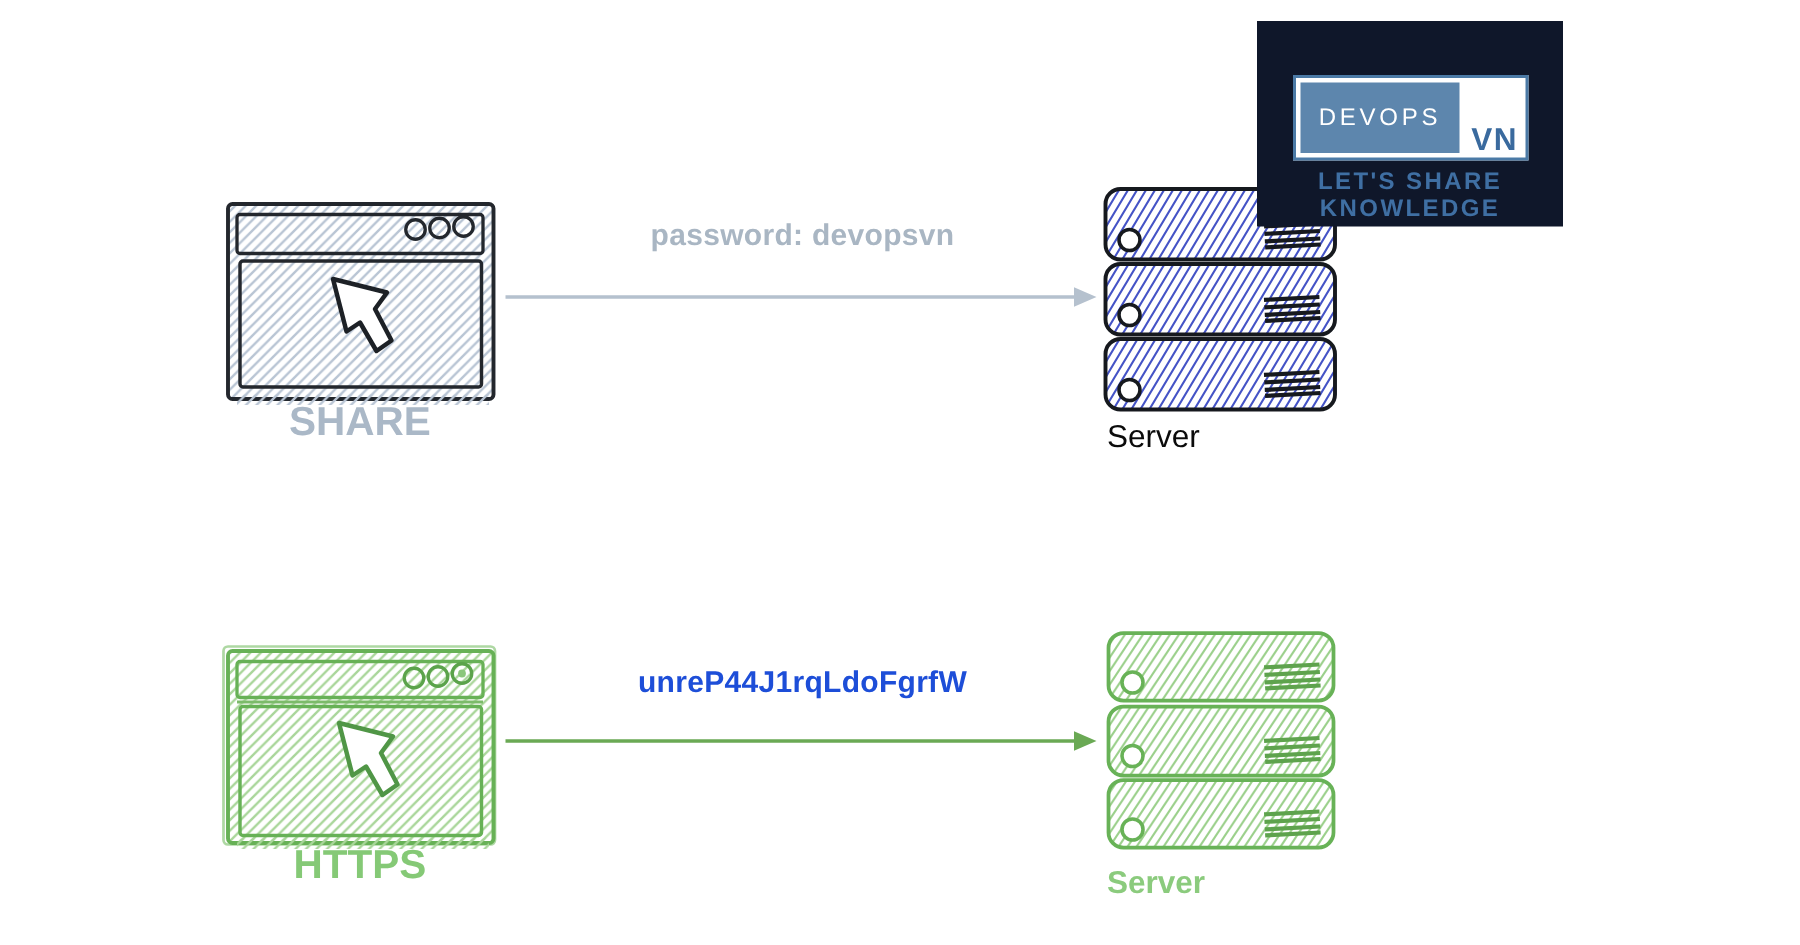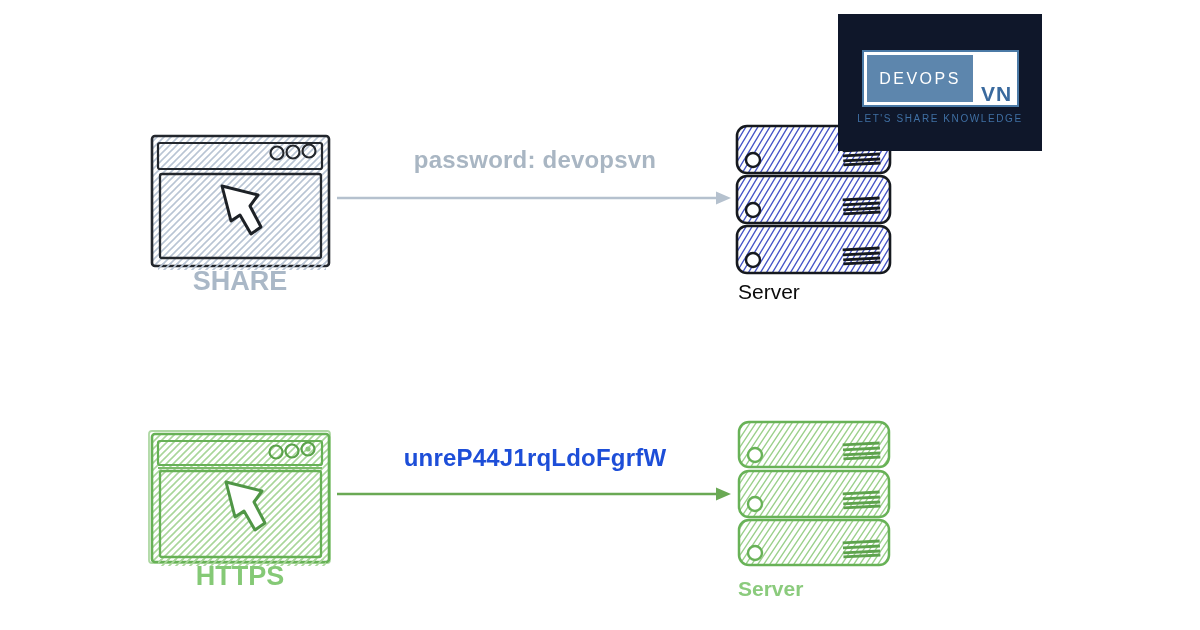--- a/index.html
+++ b/index.html
@@ -5,36 +5,36 @@
   html,body{margin:0;padding:0;}
   body{
     width:1200px;height:630px;position:relative;overflow:hidden;
     background:#ffffff;
     font-family:"Liberation Sans", sans-serif;
   }
   .abs{position:absolute;}
   svg{display:block;}
 
   
-  .msg{font-weight:bold;font-size:24px;text-align:center;letter-spacing:0.2px;}
+  .msg{font-weight:bold;font-size:20px;text-align:center;letter-spacing:0.2px;}
   .msg-http{left:380px;top:146px;width:310px;color:#a9b6c3;}
   .msg-https{left:373px;top:444px;width:324px;color:#1d4ed8;}
   .browser-label{font-weight:bold;font-size:27px;text-align:center;}
   .label-http{left:150px;top:266px;width:180px;color:#aab8c7;}
   .label-https{left:150px;top:561px;width:180px;color:#85c976;}
   .server-label{text-align:left;}
   .label-server-top{left:738px;top:280px;width:154px;color:#0b0b0b;font-size:21px;font-weight:500;}
   .label-server-bottom{left:738px;top:577px;width:154px;color:#8bcb7d;font-size:21px;font-weight:bold;}
 
   
   .logo{left:838px;top:14px;width:204px;height:137px;background:#0f172a;}
   .logo-box{position:absolute;left:24px;top:36px;width:153px;height:53px;border:2px solid #4b7aa6;background:#ffffff;display:flex;align-items:stretch;}
   .logo-devops{margin:3px;width:106px;background:#5d86ad;color:#ffffff;display:flex;align-items:center;justify-content:center;font-size:16px;letter-spacing:2.5px;font-weight:400;}
   .logo-vn{flex:1;display:flex;align-items:center;justify-content:center;color:#3a6a9e;font-weight:bold;font-size:21px;letter-spacing:1px;margin-top:30px;}
-  .logo-tagline{position:absolute;left:0;top:99px;width:100%;text-align:center;color:#3f6fa3;font-weight:normal;font-size:10px;letter-spacing:1.6px;}
+  .logo-tagline{position:absolute;left:0;top:99px;width:100%;text-align:center;color:#3f6fa3;font-weight:bold;font-size:16px;letter-spacing:1.6px;}
 </style>
 </head>
 <body>
 
 <svg class="abs" style="left:0;top:0" width="1200" height="630" viewBox="0 0 1200 630">
   <defs>
     <pattern id="hatchGray" width="7" height="7" patternUnits="userSpaceOnUse">
       <path d="M0,7 L7,0 M-1.75,1.75 L1.75,-1.75 M5.25,8.75 L8.75,5.25" stroke="#b9c5d4" stroke-width="1.6"></path>
     </pattern>
     <pattern id="hatchBlue" width="6" height="10" patternUnits="userSpaceOnUse">

